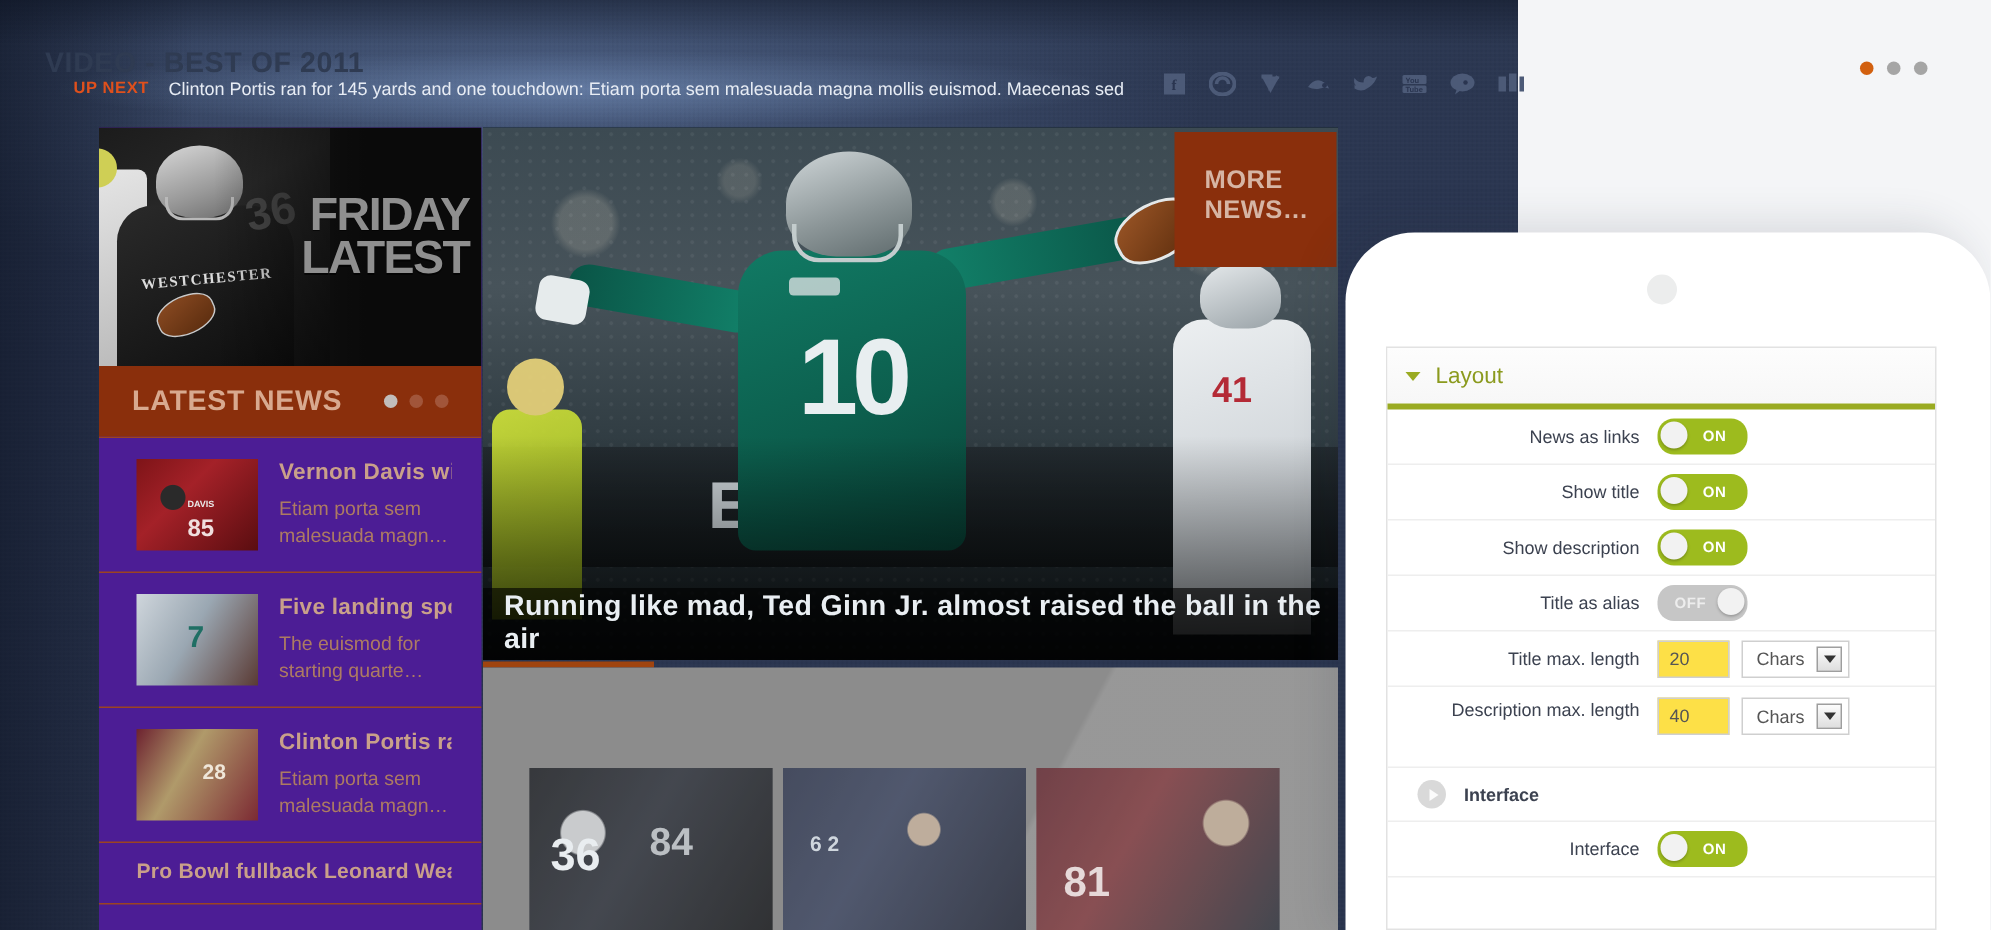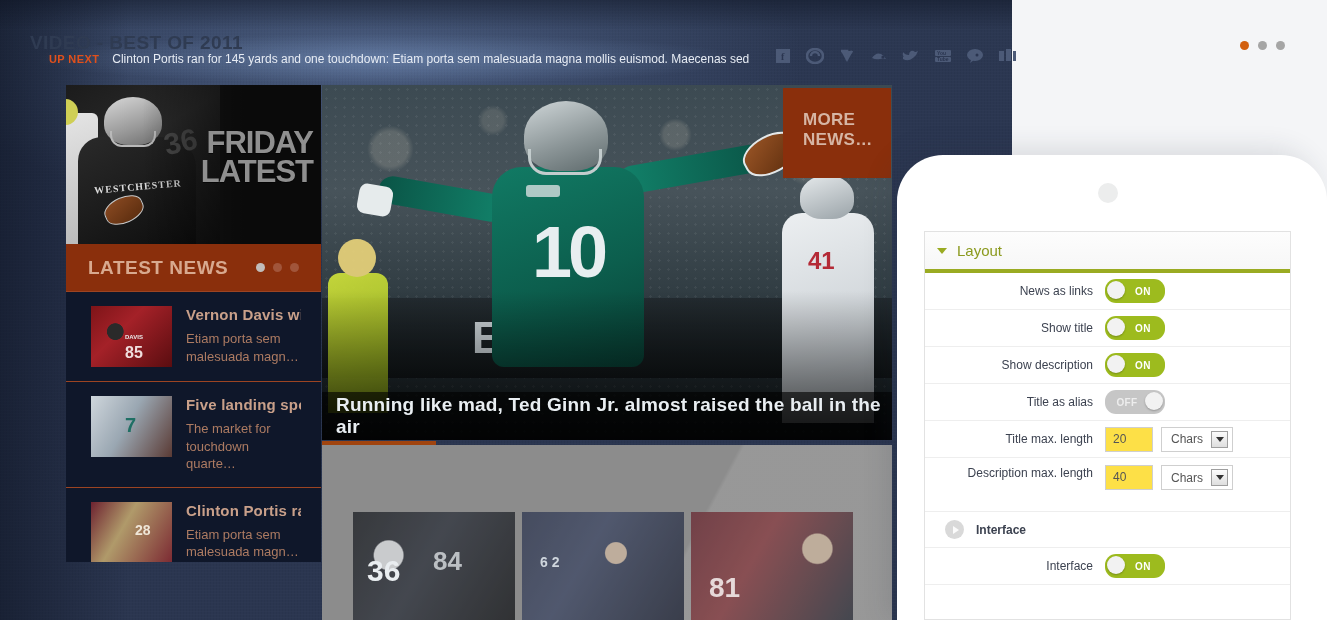--- a/index.html
+++ b/index.html
@@ -75,22 +75,22 @@
   }
   .soc {
     width:20px; height:20px; color:#4c5a77;
     display:flex; align-items:center; justify-content:center;
     font-size:14px; font-weight:bold;
   }
   .soc svg { display:block; }
 
   
   #leftcol {
-    position:absolute; left:66px; top:85px; width:255px; height:477px;
-    background:#0f172a;
+    position:absolute; left:66px; top:85px; width:255px; height:535px;
+    background:#4c1d95;
     overflow:hidden;
   }
   #friday {
     position:relative; width:255px; height:159px; overflow:hidden;
     background:#161616;
   }
   .fn-photo{
     position:absolute; left:-6px; top:0; width:160px; height:159px;
     background:
       radial-gradient(circle at 48% 30%, #cfcfcf 0 9%, rgba(207,207,207,0) 16%),
@@ -560,21 +560,21 @@
         <div class="news-thumb nt1"></div>
         <div class="news-txt">
           <div class="news-title">Vernon Davis will…</div>
           <div class="news-desc">Etiam porta sem malesuada magn…</div>
         </div>
       </div>
       <div class="news-item">
         <div class="news-thumb nt2"></div>
         <div class="news-txt">
           <div class="news-title">Five landing spot…</div>
-          <div class="news-desc">The market for touchdown quarte…</div>
+          <div class="news-desc">The euismod for starting quarte…</div>
         </div>
       </div>
       <div class="news-item">
         <div class="news-thumb nt3"></div>
         <div class="news-txt">
           <div class="news-title">Clinton Portis ra…</div>
           <div class="news-desc">Etiam porta sem malesuada magn…</div>
         </div>
       </div>
       <div class="news-item news-item-last">

